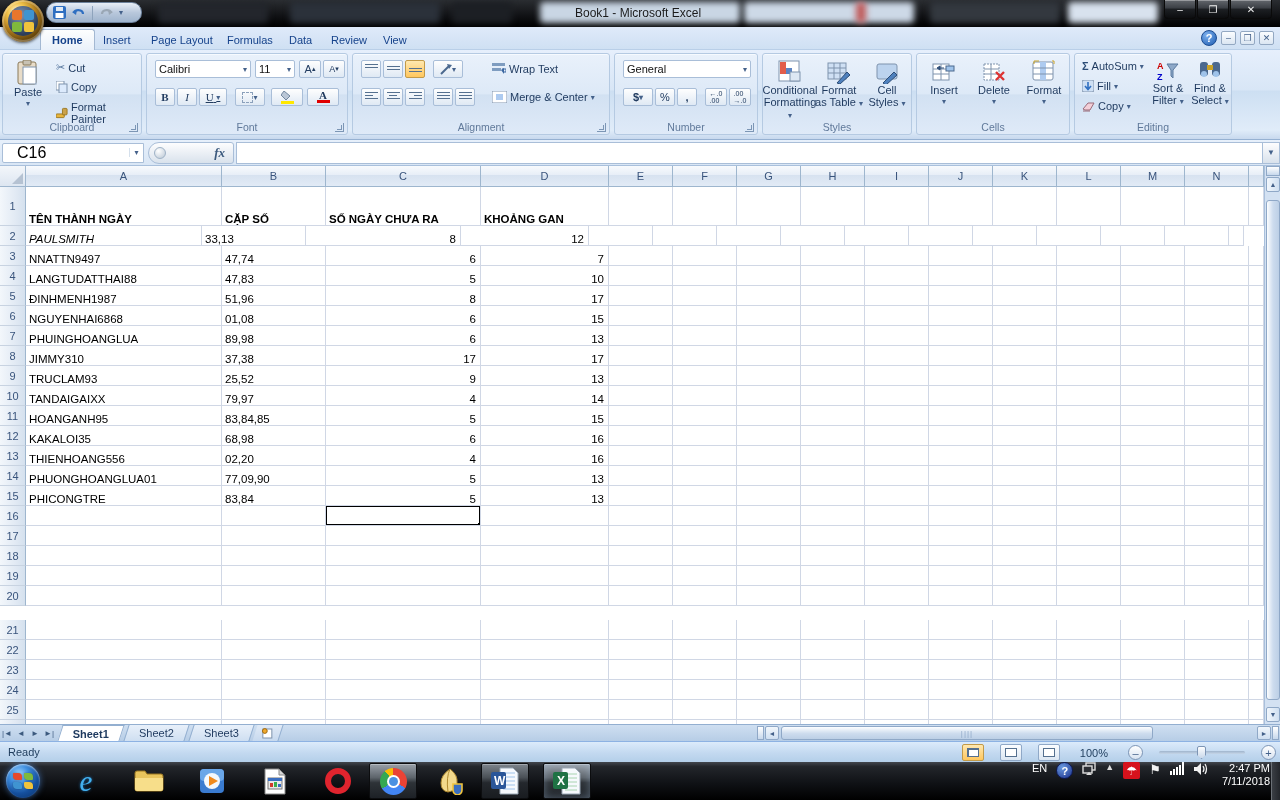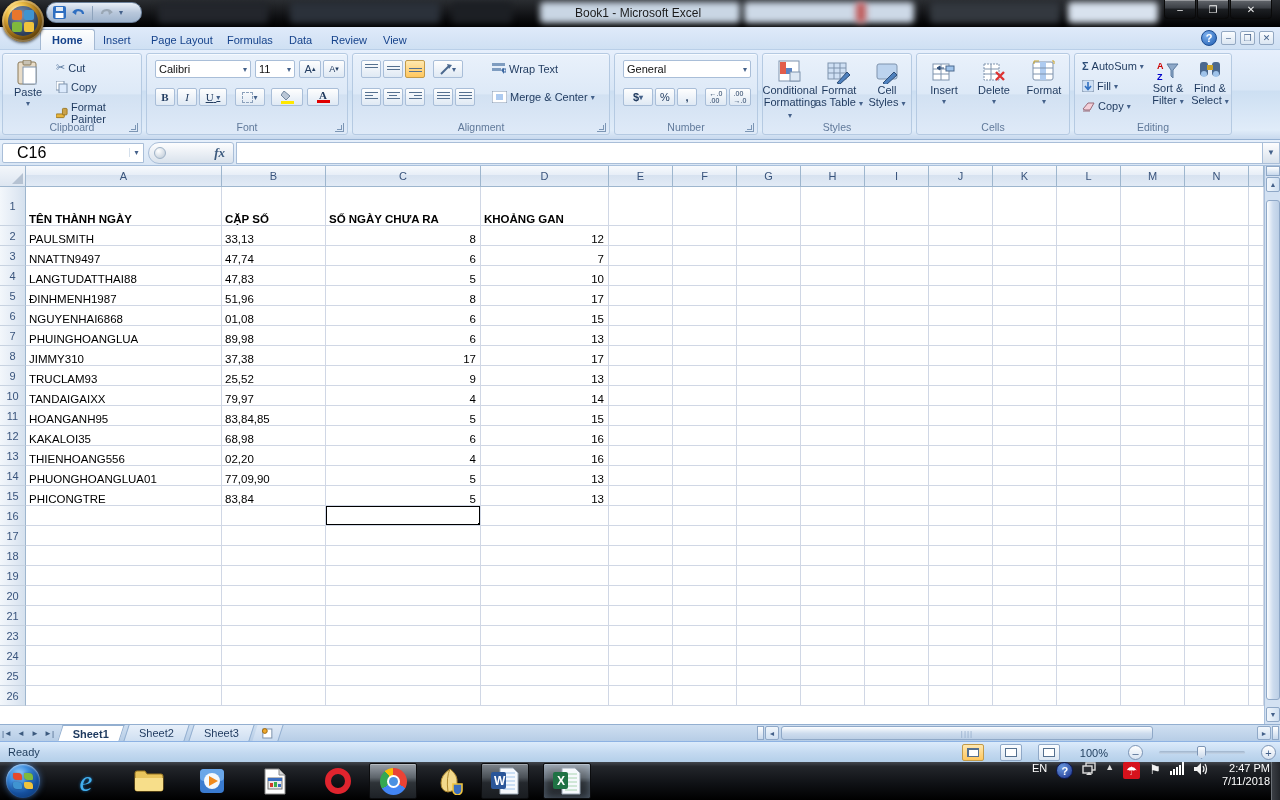--- a/index.html
+++ b/index.html
@@ -519,21 +519,21 @@
           <div class="cell" style="width: 64px;"></div>
           <div class="cell" style="width: 64px;"></div>
           <div class="cell" style="width: 64px;"></div>
           <div class="cell" style="width: 64px;"></div>
           <div class="cell" style="width: 64px;"></div>
           <div class="cell" style="width: 64px;"></div>
           <div class="cell" style="width: 15px;"></div>
         </div>
         <div class="grow" style="height: 20px;">
           <div class="rn">2</div>
-          <div class="cell" style="width: 196px;">PAULSMITH</div>
+          <div class="cell" style="width: 176px; font-style: italic;">PAULSMITH</div>
           <div class="cell" style="width: 104px;">33,13</div>
           <div class="cell num" style="width: 155px;">8</div>
           <div class="cell num" style="width: 128px;">12</div>
           <div class="cell" style="width: 64px;"></div>
           <div class="cell" style="width: 64px;"></div>
           <div class="cell" style="width: 64px;"></div>
           <div class="cell" style="width: 64px;"></div>
           <div class="cell" style="width: 64px;"></div>
           <div class="cell" style="width: 64px;"></div>
           <div class="cell" style="width: 64px;"></div>
@@ -859,22 +859,40 @@
           <div class="cell" style="width: 64px;"></div>
           <div class="cell" style="width: 64px;"></div>
           <div class="cell" style="width: 64px;"></div>
           <div class="cell" style="width: 64px;"></div>
           <div class="cell" style="width: 64px;"></div>
           <div class="cell" style="width: 64px;"></div>
           <div class="cell" style="width: 64px;"></div>
           <div class="cell" style="width: 64px;"></div>
           <div class="cell" style="width: 15px;"></div>
         </div>
-        <div class="grow" style="height: 20px;">
+        <div class="grow" style="height: 20px; margin-top: 14px;">
           <div class="rn">21</div>
+          <div class="cell" style="width: 196px;"></div>
+          <div class="cell" style="width: 104px;"></div>
+          <div class="cell" style="width: 155px;"></div>
+          <div class="cell" style="width: 128px;"></div>
+          <div class="cell" style="width: 64px;"></div>
+          <div class="cell" style="width: 64px;"></div>
+          <div class="cell" style="width: 64px;"></div>
+          <div class="cell" style="width: 64px;"></div>
+          <div class="cell" style="width: 64px;"></div>
+          <div class="cell" style="width: 64px;"></div>
+          <div class="cell" style="width: 64px;"></div>
+          <div class="cell" style="width: 64px;"></div>
+          <div class="cell" style="width: 64px;"></div>
+          <div class="cell" style="width: 64px;"></div>
+          <div class="cell" style="width: 15px;"></div>
+        </div>
+        <div class="grow" style="height: 20px;">
+          <div class="rn">22</div>
           <div class="cell" style="width: 196px;"></div>
           <div class="cell" style="width: 104px;"></div>
           <div class="cell" style="width: 155px;"></div>
           <div class="cell" style="width: 128px;"></div>
           <div class="cell" style="width: 64px;"></div>
           <div class="cell" style="width: 64px;"></div>
           <div class="cell" style="width: 64px;"></div>
           <div class="cell" style="width: 64px;"></div>
           <div class="cell" style="width: 64px;"></div>
           <div class="cell" style="width: 64px;"></div>

